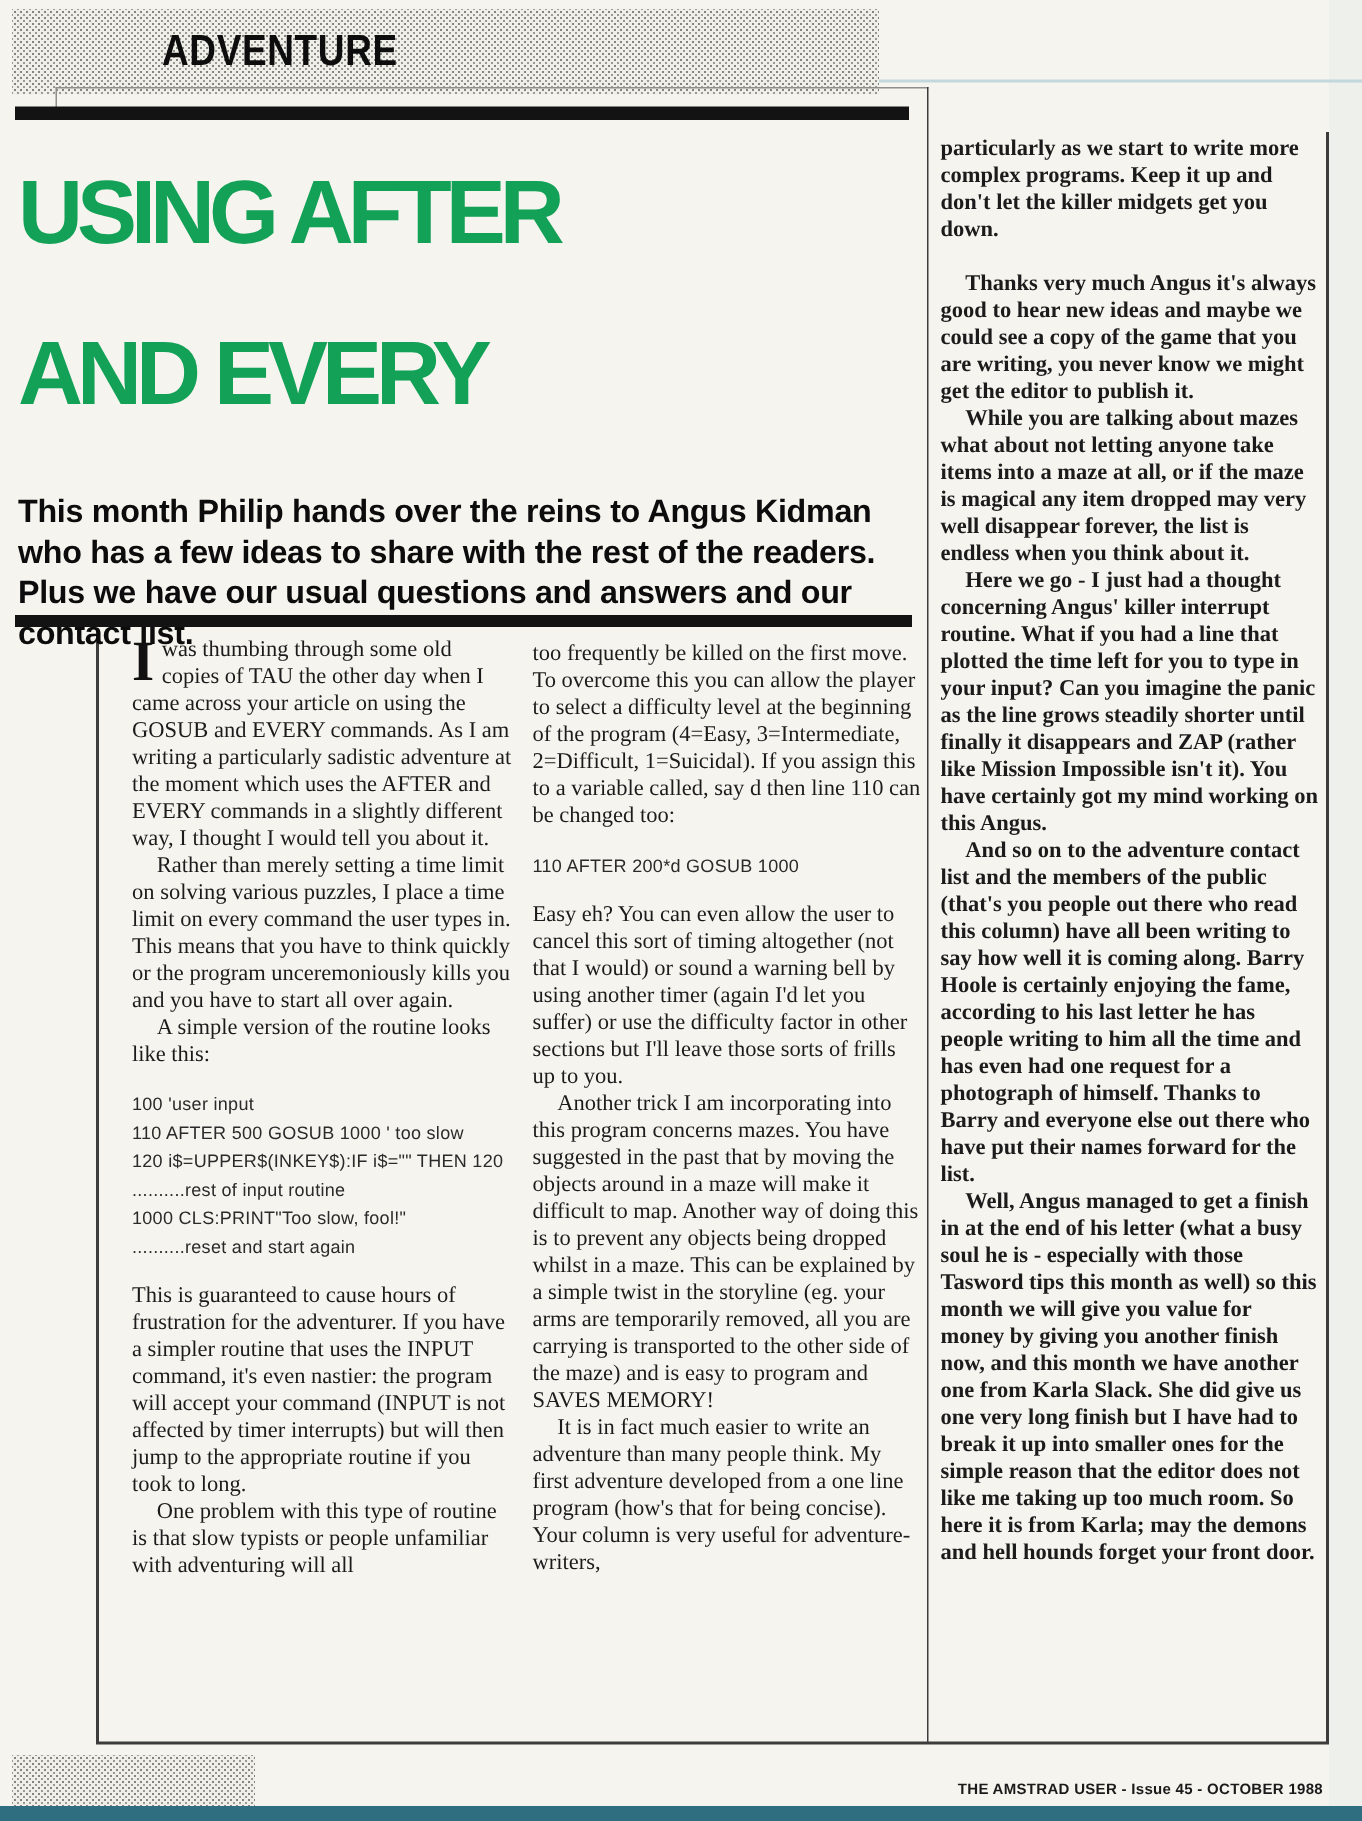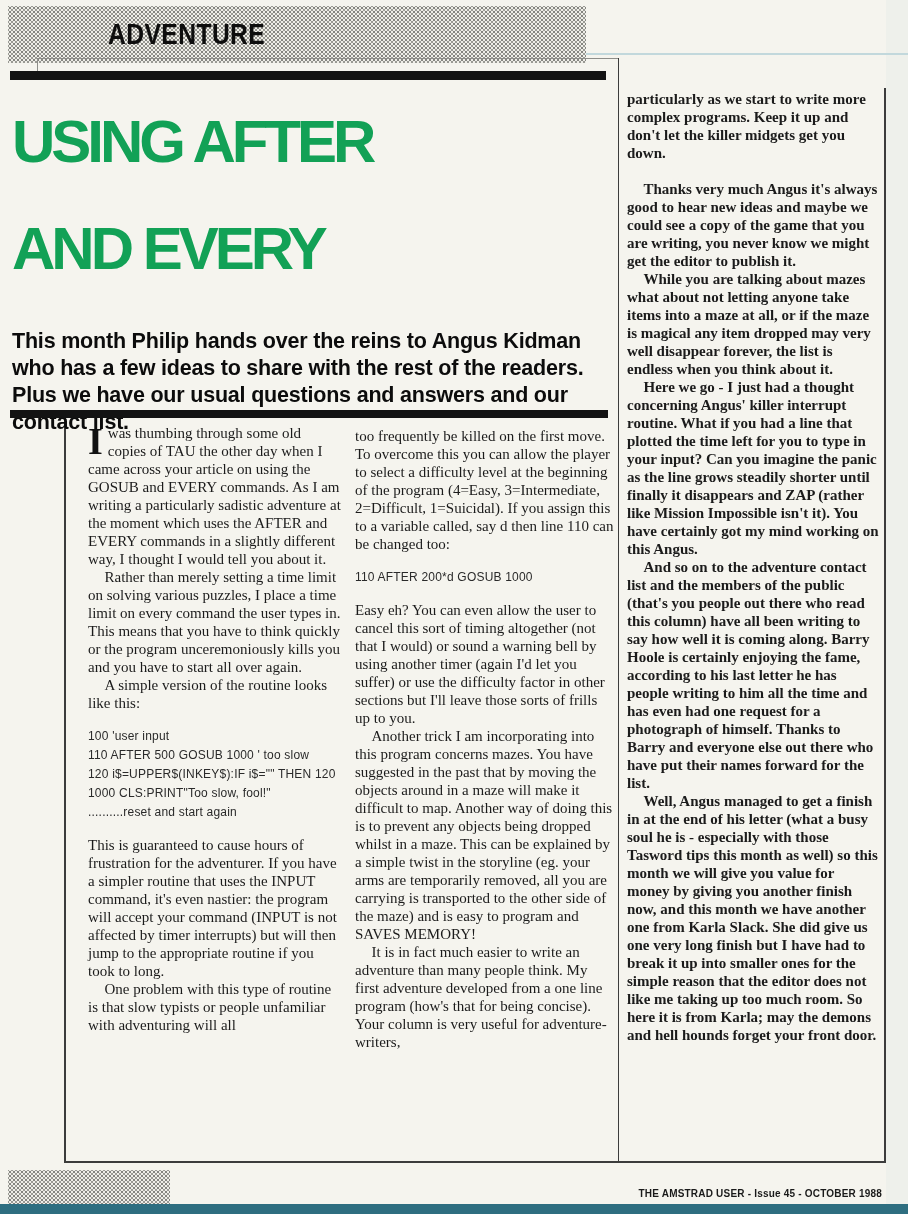--- a/index.html
+++ b/index.html
@@ -114,20 +114,21 @@
   <div class="bar-black-mid"></div>
 
   <div class="col col1">
     <p><span class="dropcap">I</span><span>was thumbing through some old copies of TAU the other day when I came across your article on using the GOSUB and EVERY commands. As I am writing a particularly sadistic adventure at the moment which uses the AFTER and EVERY commands in a slightly different way, I thought I would tell you about it.</span></p>
     <p class="indent">Rather than merely setting a time limit on solving various puzzles, I place a time limit on every command the user types in. This means that you have to think quickly or the program unceremoniously kills you and you have to start all over again.</p>
     <p class="indent">A simple version of the routine looks like this:</p>
     <div class="code">
       <div>100 'user input</div>
       <div>110 AFTER 500 GOSUB 1000 ' too slow</div>
       <div>120 i$=UPPER$(INKEY$):IF i$="" THEN 120</div>
+      <div>..........rest of input routine</div>
       <div>1000 CLS:PRINT"Too slow, fool!"</div>
       <div>..........reset and start again</div>
     </div>
     <p>This is guaranteed to cause hours of frustration for the adventurer. If you have a simpler routine that uses the INPUT command, it's even nastier: the program will accept your command (INPUT is not affected by timer interrupts) but will then jump to the appropriate routine if you took to long.</p>
     <p class="indent">One problem with this type of routine is that slow typists or people unfamiliar with adventuring will all</p>
   </div>
 
   <div class="col col2">
     <p>too frequently be killed on the first move. To overcome this you can allow the player to select a difficulty level at the beginning of the program (4=Easy, 3=Intermediate, 2=Difficult, 1=Suicidal). If you assign this to a variable called, say d then line 110 can be changed too:</p>
     <div class="code">

